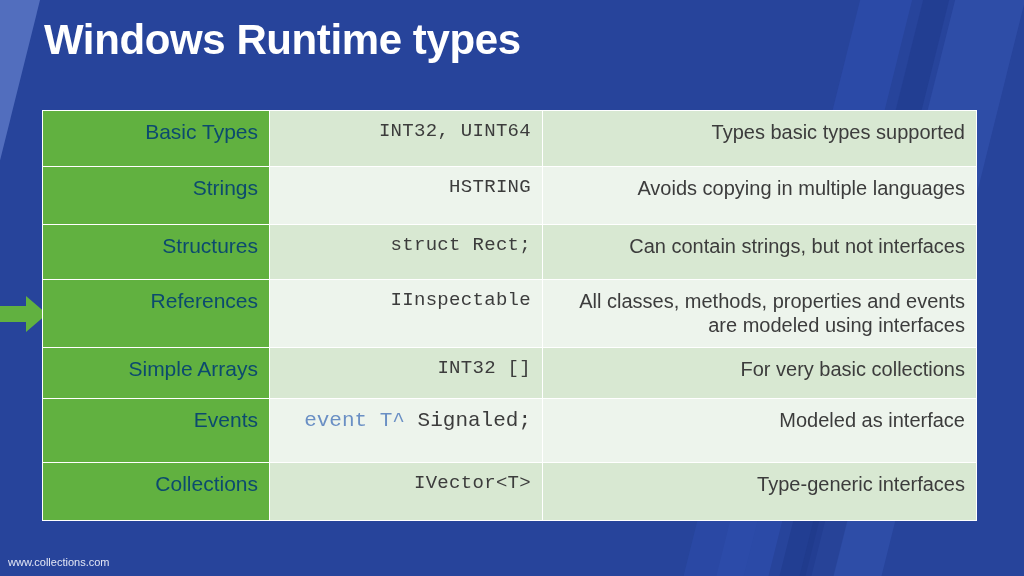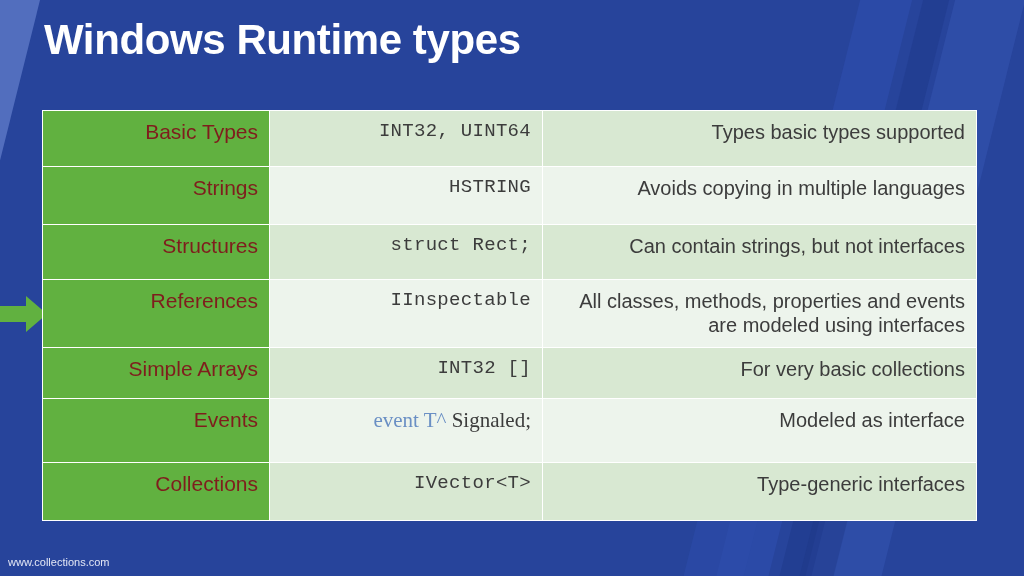--- a/index.html
+++ b/index.html
@@ -97,21 +97,21 @@
   .col-label { width:227px; }
   .col-code  { width:273px; }
   .col-desc  { width:434px; }
 
   .c-label {
     background:#64b council;
     background:#63b council;
   }
   td.c-label {
     background:#61b140;
-    color:#7f1d1d;
+    color:#0c4a6e;
     font-size:21px;
     line-height:1.18;
   }
   td.c-code {
     font-family:"Liberation Mono", monospace;
     font-size:19px;
     color:#3c3c3c;
     line-height:1.2;
     letter-spacing:.3px;
   }
@@ -129,21 +129,21 @@
   tr.r-h1 td { height:56px; }
   tr.r-h2 td { height:58px; }
   tr.r-h3 td { height:55px;padding-left:28px; }
   tr.r-h4 td { height:65px;margin-left:48px; }
   tr.r-h5 td { height:51px; }
   tr.r-h6 td { height:64px;margin-left:44px; }
   tr.r-h7 td { height:58px; }
 
   
   td.c-code.prop {
-    font-family:Liberation Serif, serif;
+    font-family:Liberation Mono, monospace;
     font-size:21px;
     letter-spacing:0;
   }
   .kw { color:#6a8fc4; }
 
   
   .footer {
     position:absolute;
     left:8px; top:556px;
     font-size:11px;

